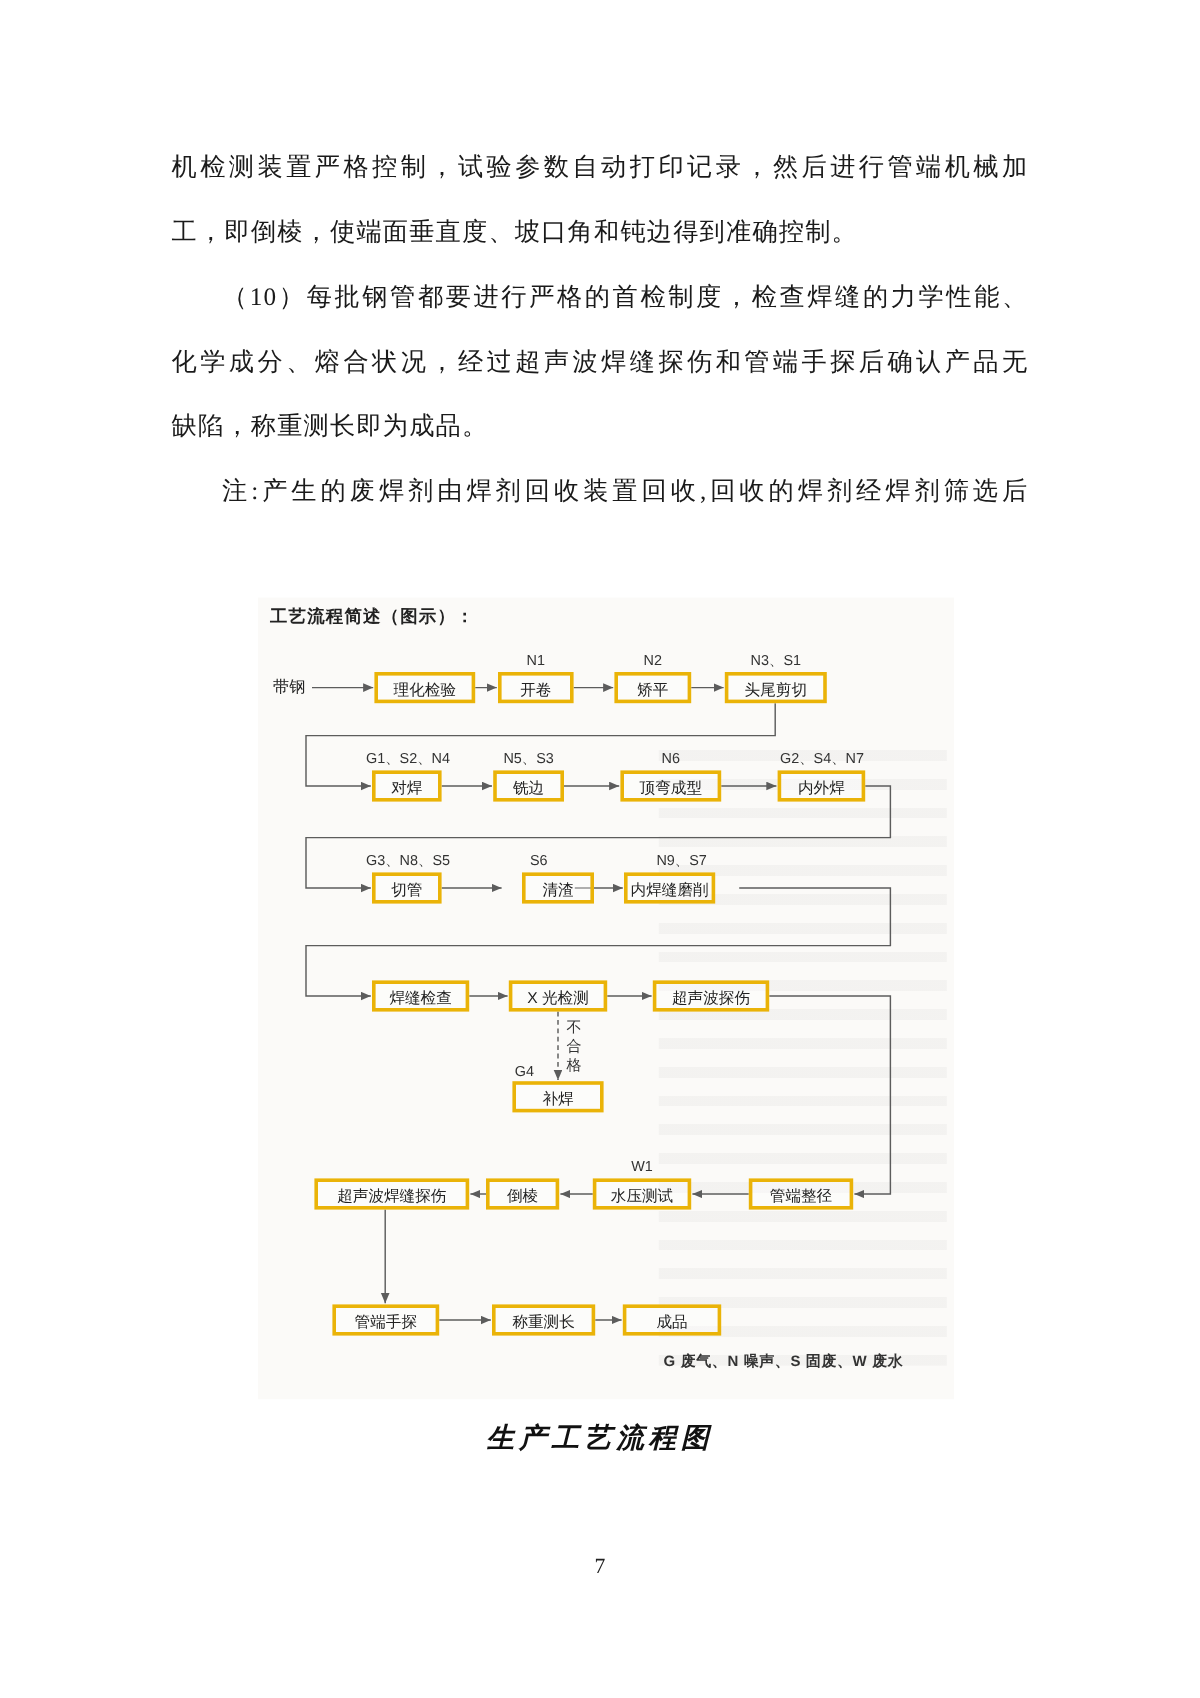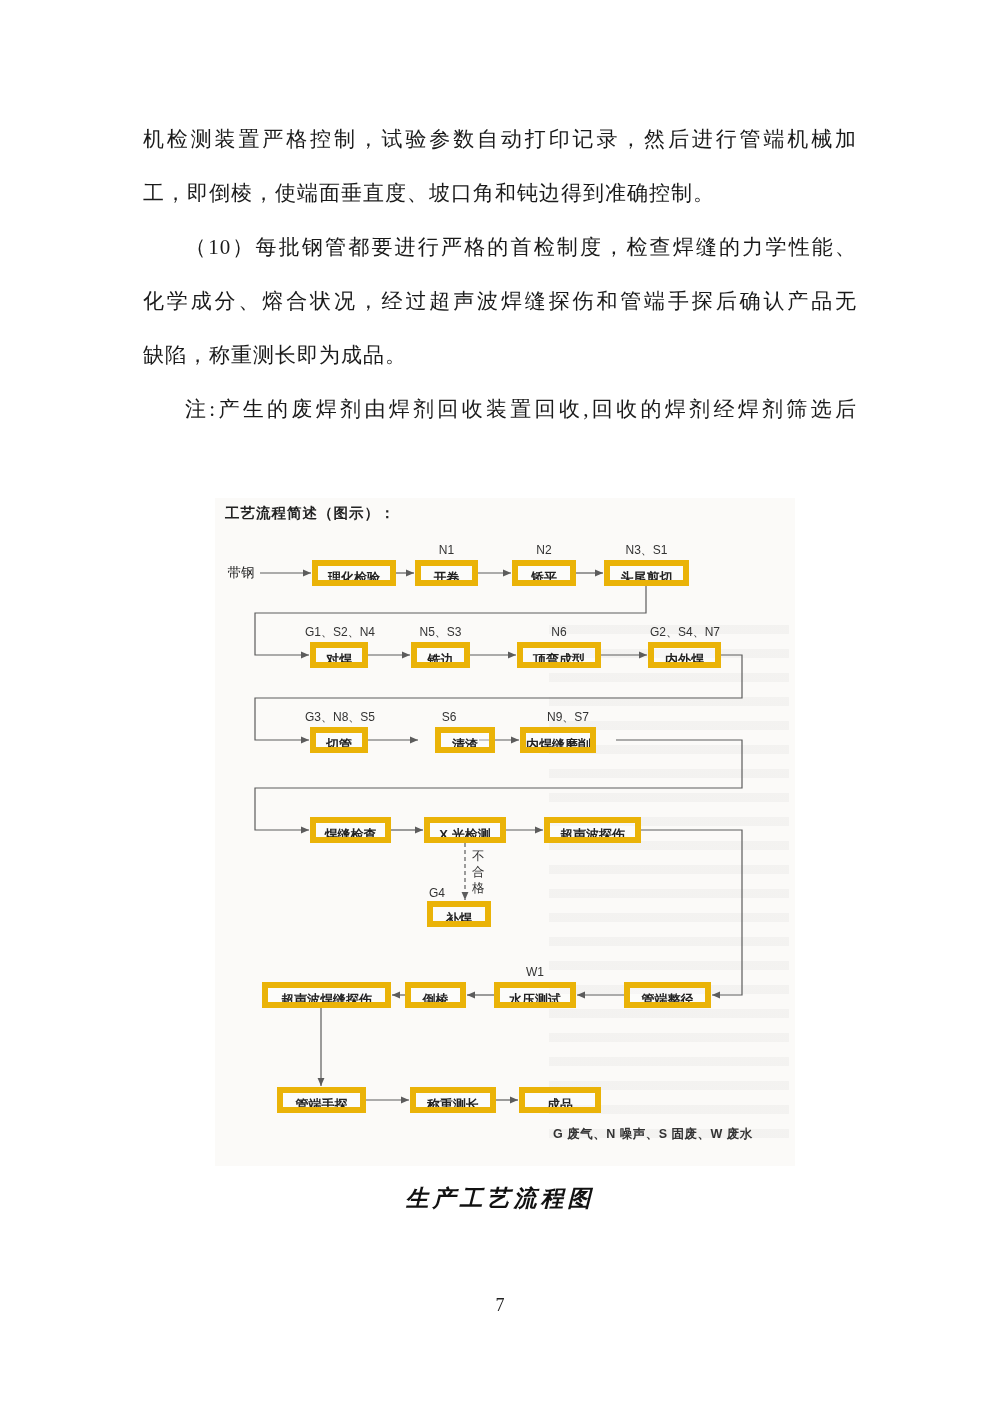--- a/index.html
+++ b/index.html
@@ -42,25 +42,25 @@
     pointer-events: none;
   }
   .fc-title {
     position: absolute; left: 10px; top: 6px;
     font-weight: bold; font-size: 14.5px; color: #222;
     letter-spacing: 1px;
   }
   .node {
     position: absolute;
     height: 26px;
-    border: 6px solid #eab308;
+    border: 3px solid #eab308;
     background: rgba(255,255,255,0.35);
     font-size: 13px; color: #222;
     line-height: 24px; text-align: center;
-    white-space: nowrap; overflow: hidden; font-weight: bold;
+    white-space: nowrap; overflow: hidden;
   }
   .code {
     position: absolute;
     height: 16px; font-size: 12px; color: #333;
     line-height: 16px; text-align: center; white-space: nowrap;
   }
   .startlab {
     position: absolute; left: 8px; top: 62px; width: 36px;
     font-size: 13.5px; color: #222; line-height: 26px; text-align: center;
   }
@@ -162,21 +162,21 @@
     <div class="node" style="left:95px;  top:229px; width:58px;">切管</div>
     <div class="node" style="left:204px; top:229px; width:60px;margin-left:16px;">清渣</div>
     <div class="node" style="left:305px; top:229px; width:76px;">内焊缝磨削</div>
 
     <div class="node" style="left:95px;  top:319px; width:81px;">焊缝检查</div>
     <div class="node" style="left:209px; top:319px; width:82px;">X 光检测</div>
     <div class="node" style="left:329px; top:319px; width:97px;">超声波探伤</div>
 
     <div class="rejlab">不合格</div>
     <div class="code" style="left:214px; top:387px; width:40px; text-align:left;">G4</div>
-    <div class="node" style="left:212px; top:403px; width:64px;">补焊</div>
+    <div class="node" style="left:212px; top:403px; width:76px;">补焊</div>
 
     <div class="code" style="left:279px; top:466px; width:82px;">W1</div>
     <div class="node" style="left:47px;  top:484px; width:129px;">超声波焊缝探伤</div>
     <div class="node" style="left:190px; top:484px; width:61px;">倒棱</div>
     <div class="node" style="left:279px; top:484px; width:82px;">水压测试</div>
     <div class="node" style="left:409px; top:484px; width:87px;">管端整径</div>
 
     <div class="node" style="left:62px;  top:589px; width:89px;">管端手探</div>
     <div class="node" style="left:195px; top:589px; width:86px;">称重测长</div>
     <div class="node" style="left:304px; top:589px; width:82px;">成品</div>

